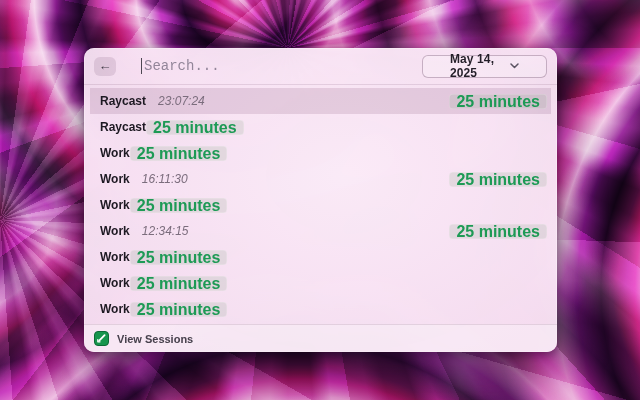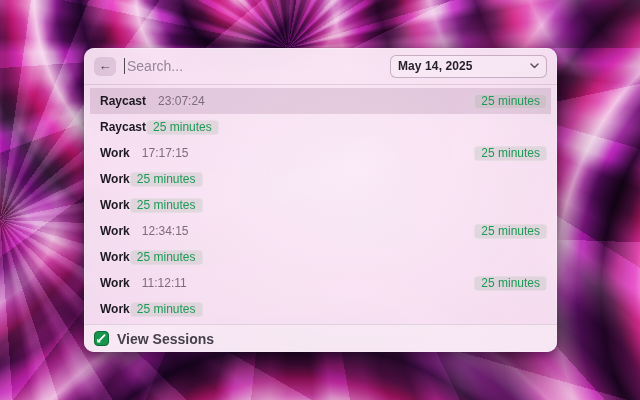--- a/index.html
+++ b/index.html
@@ -46,46 +46,46 @@
       inset 0 0 0 0.5px rgba(255,255,255,.5);
     backdrop-filter:blur(30px) saturate(160%);
   }
   
   .topbar{height:36px;flex:0 0 36px;display:flex;align-items:center;
     padding:0 10px;border-bottom:1px solid rgba(70,30,65,.12);}
   .back-btn{width:22px;height:19px;border:none;border-radius:6px;cursor:pointer;
     background:rgba(75,35,70,.12);color:#433d49;font-size:13px;line-height:18px;
     display:flex;align-items:center;justify-content:center;padding:0;flex:0 0 auto;
     font-family:inherit;}
-  .searchwrap{flex:1;display:flex;align-items:flex-start;margin-left:8px;min-width:0;}
+  .searchwrap{flex:1;display:flex;align-items:flex-start;margin-left:25px;min-width:0;font-family:Liberation Mono, monospace;}
   .caret{width:1px;height:16px;background:#4d4752;flex:0 0 auto;}
   .search-input{flex:1;border:none;outline:none;background:transparent;
     font-size:14px;color:#2a2530;padding:0 0 0 2px;font-family:inherit;min-width:0;}
   .search-input::placeholder{color:#93869a;opacity:1;}
-  .datepicker{flex:0 0 auto;width:157px;height:23px;border-radius:6px;cursor:pointer;
+  .datepicker{flex:0 0 auto;width:125px;height:23px;border-radius:6px;cursor:pointer;
     border:1px solid rgba(70,30,65,.28);background:rgba(255,255,255,.22);
     display:flex;align-items:center;justify-content:space-between;
-    padding:0 7px;box-sizing:border-box;}
+    padding:0 27px;box-sizing:border-box;}
   .datepicker .dp-value{font-size:12px;color:#241f29;font-weight:600;letter-spacing:.1px;}
   .chev{display:flex;align-items:center;color:#5c5563;}
   
   .list{flex:1;padding:3px 0 0;}
   .row{height:26px;margin:0 6px;border-radius:0;display:flex;align-items:center;
     padding:0 4px 0 10px;cursor:pointer;}
   .row.selected{background:rgba(118,66,108,.16);}
   .row .name{font-size:12px;font-weight:700;color:#1d1922;flex:0 0 auto;}
-  .row .time{font-size:12px;color:#7b6d7d;margin-left:12px;flex:1;}
-  .badge{font-size:12px;font-weight:400;color:#1d9a55;
+  .row .time{font-size:12px;color:#7b6d7d;margin-left:12px;flex:1;font-style:italic;}
+  .badge{font-size:16px;font-weight:700;color:#1d9a55;
     background:rgba(150,175,150,.22);border-radius:4px;padding:2px 7px;line-height:11px;
     box-shadow:inset 0 0 0 0.5px rgba(255,255,255,.35);}
   
   .footer{flex:0 0 27px;display:flex;align-items:center;gap:8px;padding:0 10px;
     border-top:1px solid rgba(70,30,65,.12);background:rgba(250,242,248,.5);}
   .appicon{width:15px;height:15px;flex:0 0 auto;display:flex;}
-  .footer-label{font-size:14px;color:#46404c;font-weight:600;}
+  .footer-label{font-size:11px;color:#46404c;font-weight:600;}
 </style>
 </head>
 <body>
 
 <div class="stage">
   <div class="wallpaper">
     <div class="swirl s1"></div>
     <div class="swirl s2"></div>
     <div class="swirl s3"></div>
     <div class="swirl s4"></div>
@@ -120,26 +120,26 @@
     <span class="badge">25 minutes</span>
   </div>
 
   <div class="row">
     <span class="name">Raycast</span>
     <span class="badge">25 minutes</span>
   </div>
 
   <div class="row">
     <span class="name">Work</span>
-    <span class="time">17:17:15</span>
     <span class="badge">25 minutes</span>
   </div>
 
   <div class="row">
     <span class="name">Work</span>
+    <span class="time">16:11:30</span>
     <span class="badge">25 minutes</span>
   </div>
 
   <div class="row">
     <span class="name">Work</span>
     <span class="badge">25 minutes</span>
   </div>
 
   <div class="row">
     <span class="name">Work</span>
@@ -147,21 +147,20 @@
     <span class="badge">25 minutes</span>
   </div>
 
   <div class="row">
     <span class="name">Work</span>
     <span class="badge">25 minutes</span>
   </div>
 
   <div class="row">
     <span class="name">Work</span>
-    <span class="time">11:12:11</span>
     <span class="badge">25 minutes</span>
   </div>
 
   <div class="row">
     <span class="name">Work</span>
     <span class="badge">25 minutes</span>
   </div>
 </div>
 
     <div class="footer">

